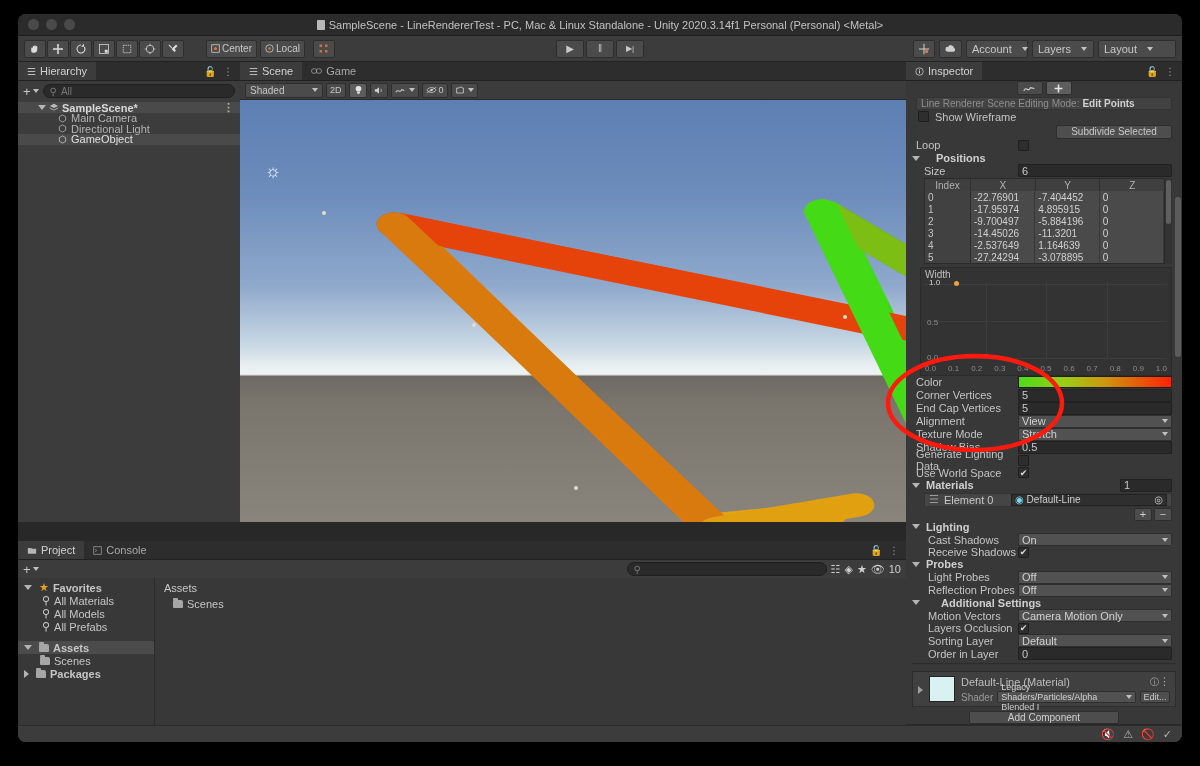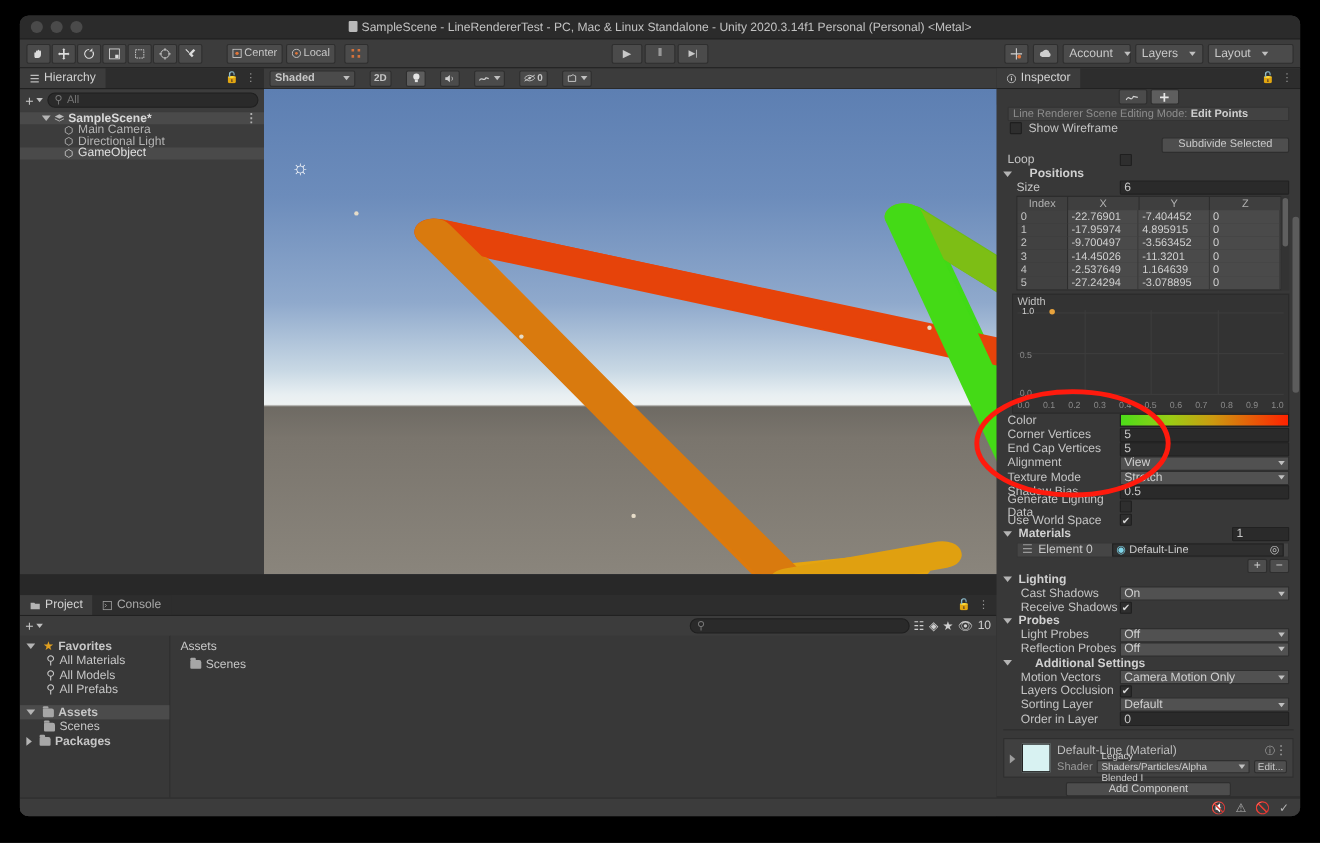--- a/index.html
+++ b/index.html
@@ -83,21 +83,21 @@
     flex:1; height:14px; background:#2a2a2a; border:1px solid #1f1f1f; border-radius:7px;
     display:flex; align-items:center; gap:4px; padding:0 6px; color:#777; font-size:10px;
   }
   .hier-list { flex:1; background:#3c3c3c; padding-top:1px; overflow:hidden; }
   .hrow2 { display:flex; align-items:center; height:10.5px; font-size:11px; }
   .scene-row { background:#4a4a4a; }
   .sel-row { background:#4a4a4a; }
   .arrow-d { width:0;height:0;border-left:4px solid transparent;border-right:4px solid transparent;border-top:5px solid #b4b4b4; margin-right:3px;}
   .arrow-r { width:0;height:0;border-top:4px solid transparent;border-bottom:4px solid transparent;border-left:5px solid #b4b4b4; margin-right:3px;}
   
-  .scene-tools { height:19px; background:#3c3c3c; display:flex; align-items:center; gap:13px; padding:0 5px; border-bottom:1px solid #2a2a2a;font-weight:bold;}
+  .scene-tools { height:19px; background:#3c3c3c; display:flex; align-items:center; gap:3px; padding:0 5px; border-bottom:1px solid #2a2a2a;}
   .shaded-dd { width:78px; height:15px; background:#4b4b4b; border:1px solid #2e2e2e; border-radius:2px; display:flex; align-items:center; justify-content:space-between; padding:0 4px; font-size:10px; color:#c6c6c6;}
   .stbtn { height:15px; min-width:18px; background:#4b4b4b; border:1px solid #2e2e2e; border-radius:2px; display:flex;align-items:center;justify-content:flex-end; color:#c6c6c6; font-size:9px; padding:0 3px;}
   .stbtn.on { background:#5d5d5d; }
   .scene-search { width:100px; height:13px; background:#2a2a2a;border:1px solid #1f1f1f;border-radius:7px; display:flex;align-items:center;gap:3px;padding:0 5px;color:#777;font-size:9px;}
   .viewport { flex:1; position:relative; overflow:hidden; background:#6a7d9b; }
   .sky {
     position:absolute; inset:0;
     background:linear-gradient(to bottom,
       #5d7fb2 0%, #6c8cbb 22%, #8fa9cc 44%, #c8d8e4 58%,
       #e8eff2 63%, #eef2f2 65%,
@@ -350,20 +350,39 @@
                 <path d="M6 1.2l4.2 2.4v4.8L6 10.8 1.8 8.4V3.6z" fill="none" stroke="#cfcfcf"></path>
               </svg>
             <span style="color:#e0e0e0">GameObject</span>
           </div>
         </div>
       </div>
     </div>
 
     <div class="col-mid">
       <div class="panel" style="height:460px">
+        <div class="tabbar">
+          <div class="tab active">
+            <svg width="9" height="9" viewBox="0 0 12 12">
+                <path d="M1 2h10M1 6h10M1 10h10" stroke="#bdbdbd" stroke-width="1.3"></path>
+              </svg>
+            <span>Scene</span>
+          </div>
+          <div class="tab">
+            <svg width="11" height="8" viewBox="0 0 14 9">
+                <ellipse cx="4" cy="4.5" rx="3.4" ry="3" fill="none" stroke="#a0a0a0"></ellipse>
+                <ellipse cx="10" cy="4.5" rx="3.4" ry="3" fill="none" stroke="#a0a0a0"></ellipse>
+              </svg>
+            <span>Game</span>
+          </div>
+          <div class="tail"></div>
+          <div class="tabicons">
+            <span>⋮</span>
+          </div>
+        </div>
         <div class="scene-tools">
           <div class="shaded-dd">
             <span>Shaded</span>
               <span class="caret"></span>
           </div>
           <div class="stbtn">
               <span>2D</span>
             </div>
           <div class="stbtn on">
             <svg width="9" height="10" viewBox="0 0 10 12">
@@ -652,21 +671,21 @@
           </div>
           <div class="prow">
             <div class="idx">1</div>
             <div class="cell">-17.95974</div>
             <div class="cell">4.895915</div>
             <div class="cell">0</div>
           </div>
           <div class="prow">
             <div class="idx">2</div>
             <div class="cell">-9.700497</div>
-            <div class="cell">-3.563452</div>
+            <div class="cell">-5.884196</div>
             <div class="cell">0</div>
           </div>
           <div class="prow">
             <div class="idx">3</div>
             <div class="cell">-14.45026</div>
             <div class="cell">-11.3201</div>
             <div class="cell">0</div>
           </div>
           <div class="prow">
             <div class="idx">4</div>

